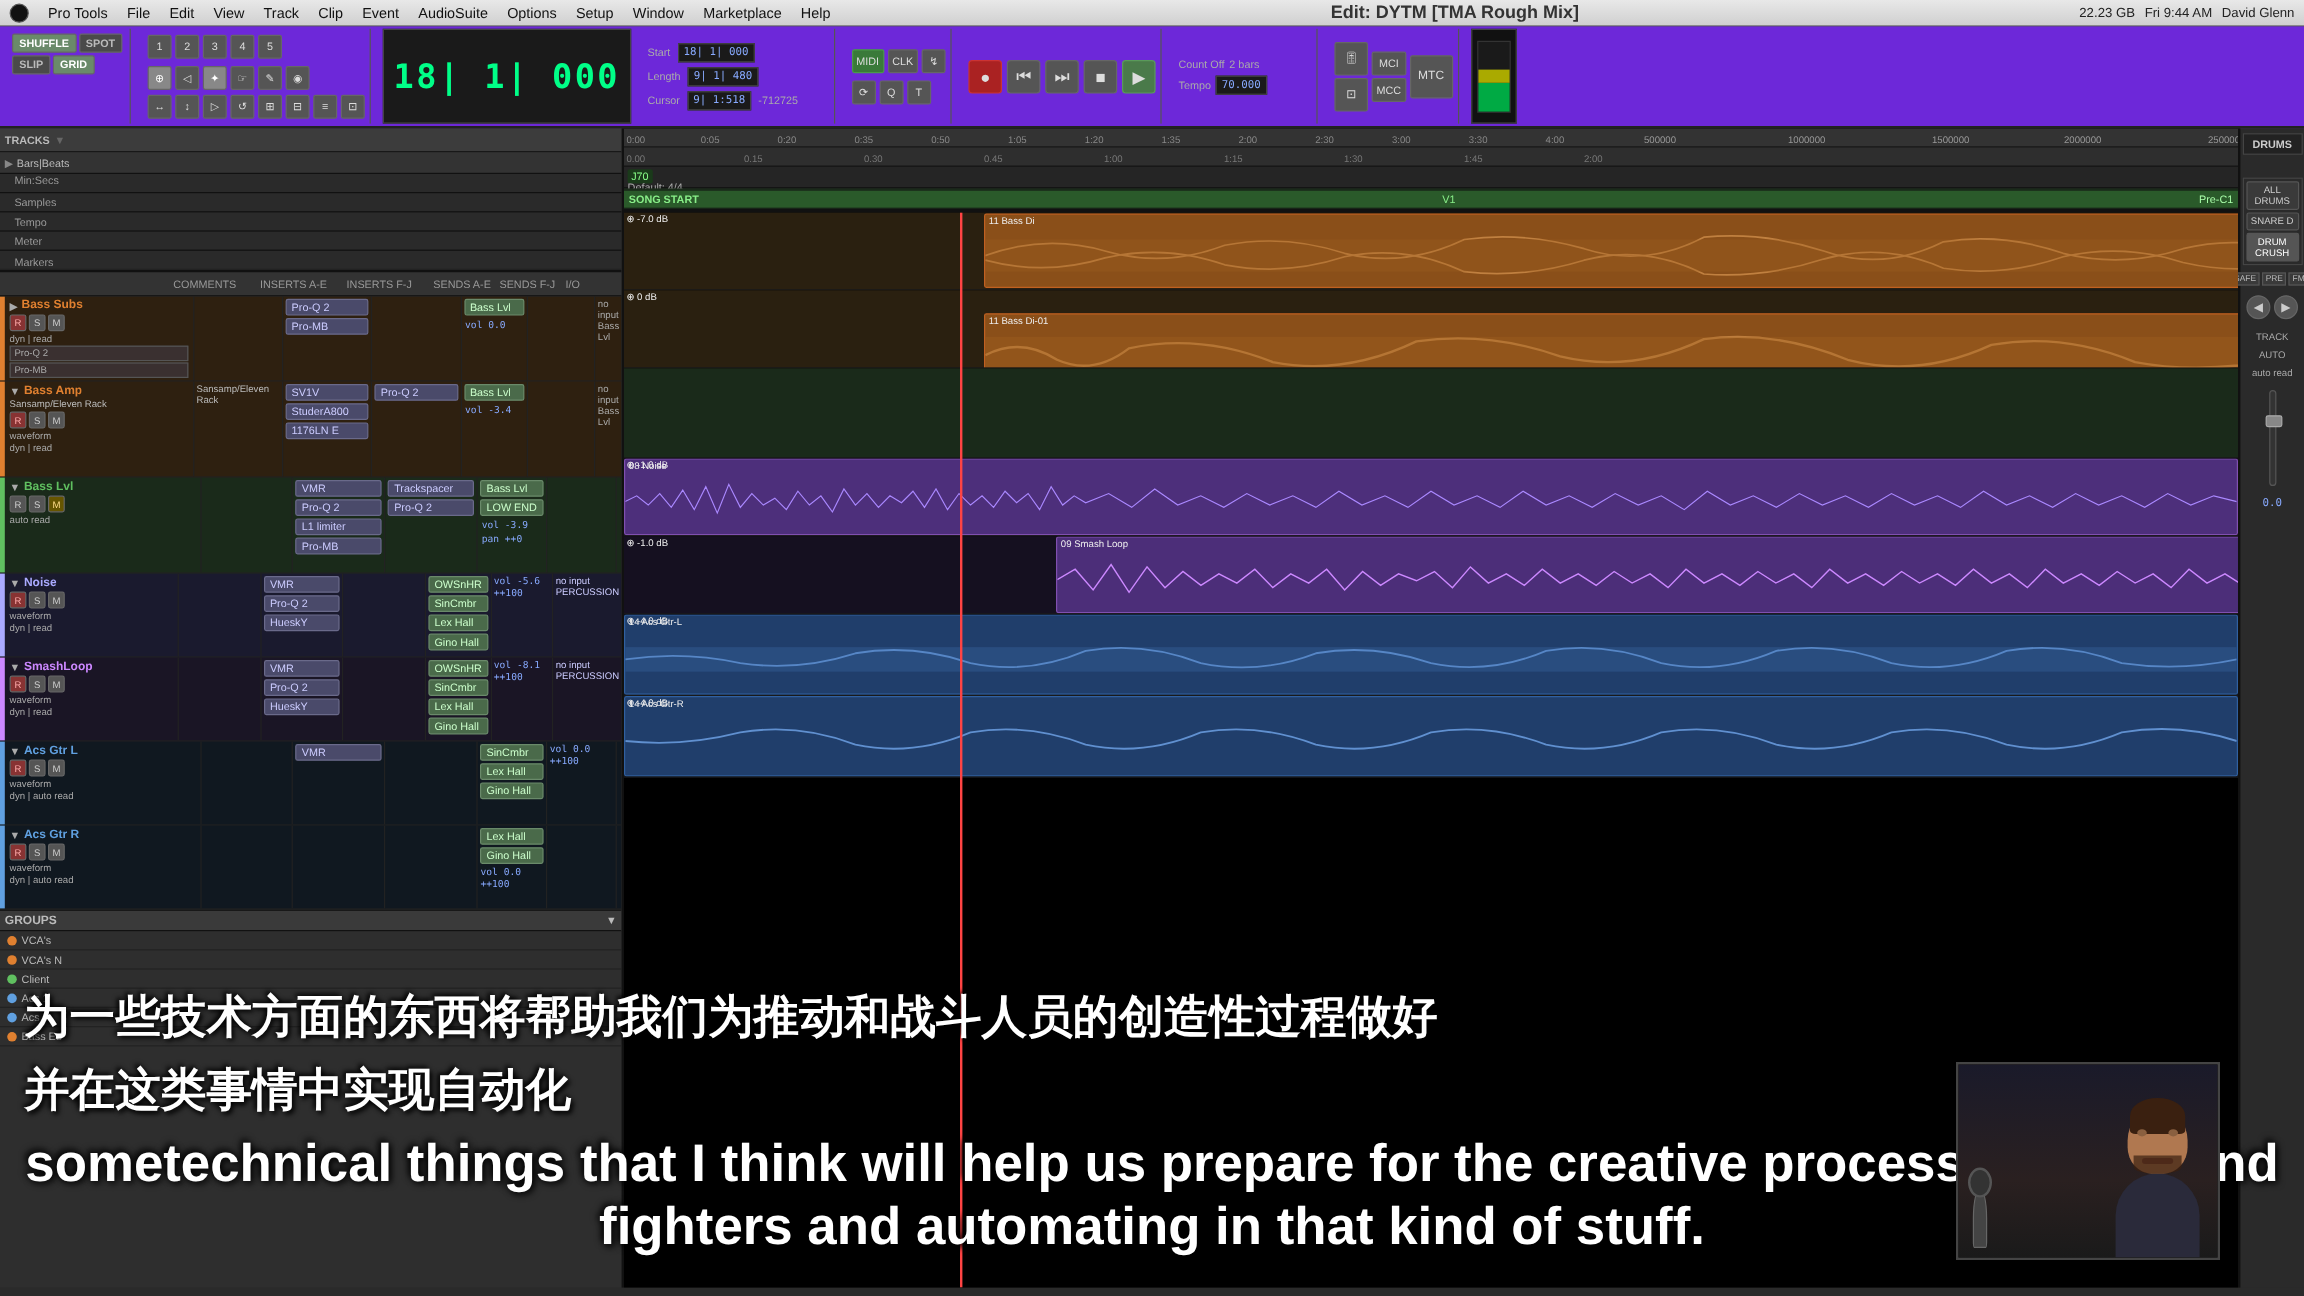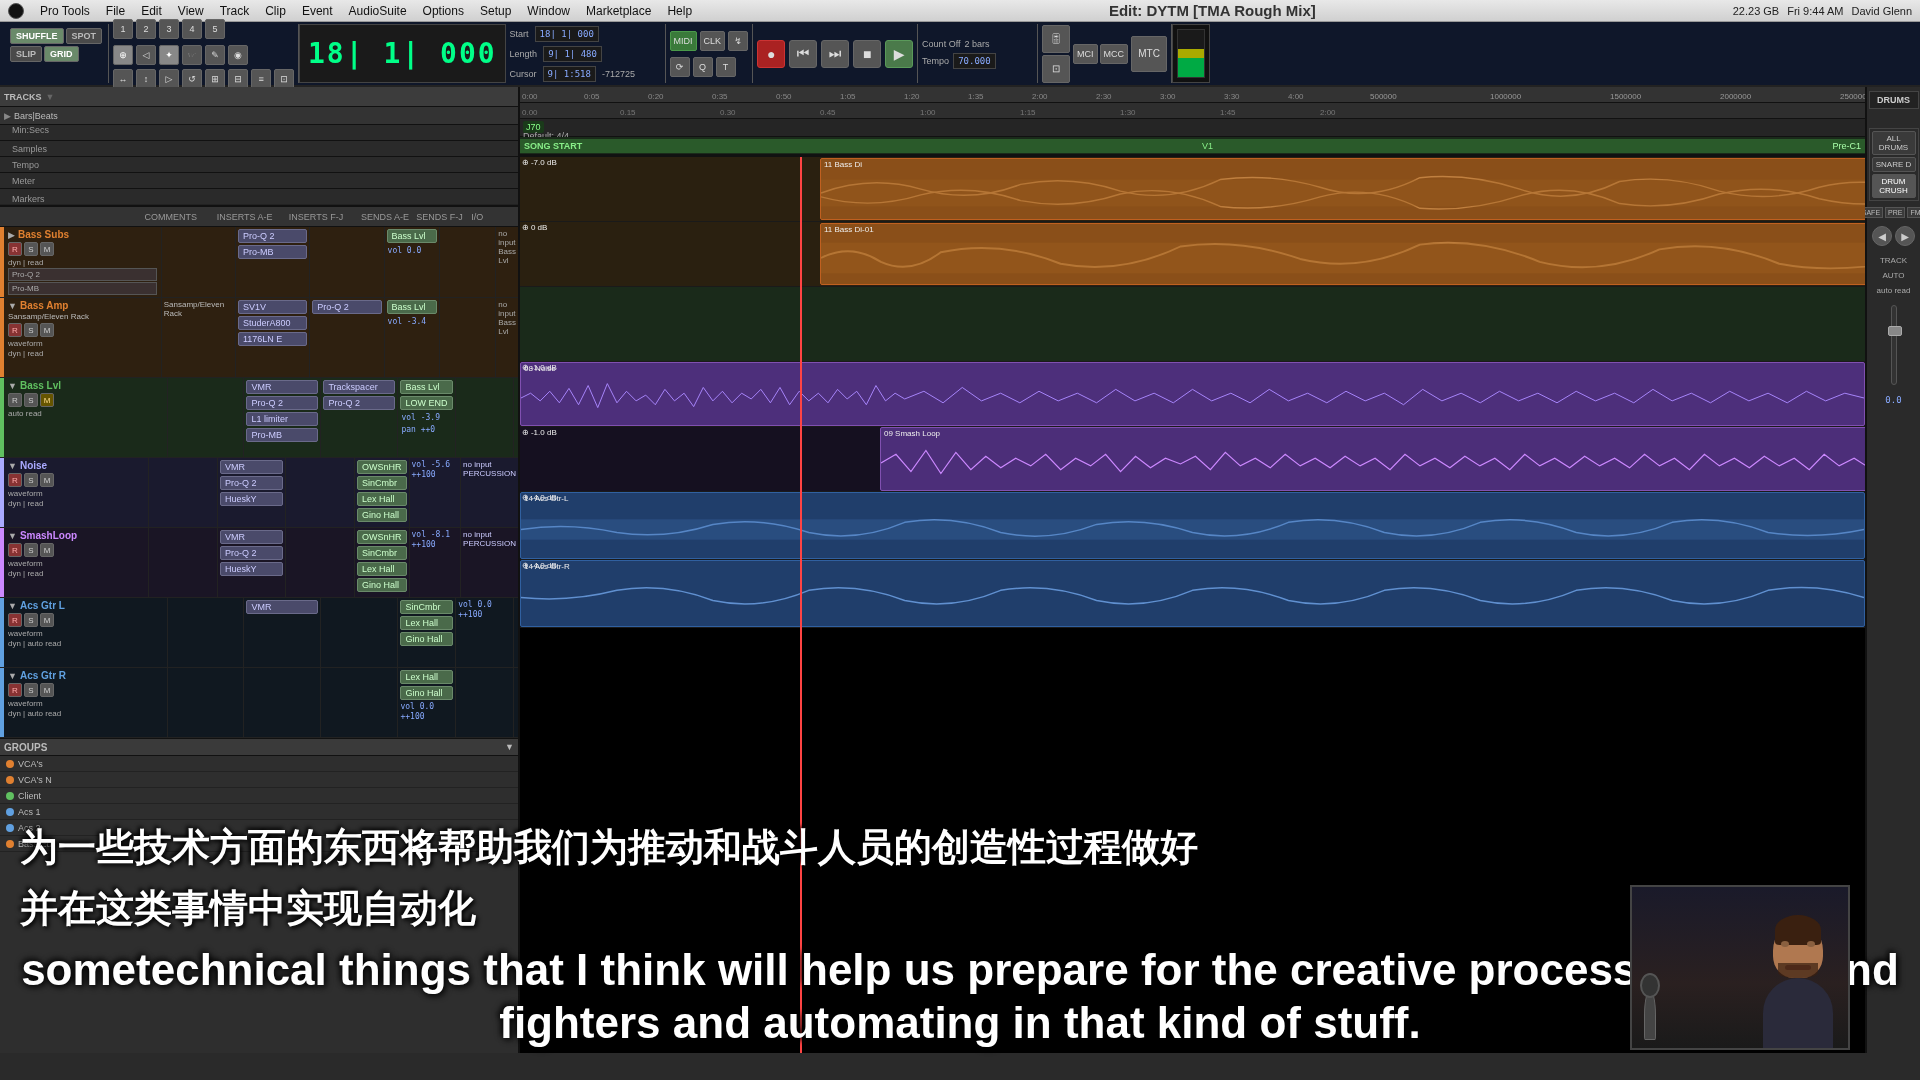--- a/index.html
+++ b/index.html
@@ -35,27 +35,27 @@
       display: flex;
       align-items: center;
       gap: 8px;
       font-size: 11px;
       color: #333;
     }
     .menu-right-item { white-space: nowrap; font-size: 11px; color: #222; }
 
     
     #toolbar {
-      height: 65px;
-      background: #0f172a;
+      height: 85px;
+      background: #6d28d9;
       border-bottom: 2px solid #222;
       display: flex;
       align-items: stretch;
       padding: 2px 4px;
-      gap: 0;
+      gap: 10px;
     }
     .toolbar-section {
       display: flex;
       flex-direction: column;
       justify-content: center;
       padding: 2px 4px;
       border-right: 1px solid #555;
       gap: 2px;
     }
     .toolbar-row { display: flex; align-items: center; gap: 3px; }
@@ -569,21 +569,21 @@
       <span style="font-size:9px;color:#aaa;">Tempo</span>
       <span class="info-display">70.000</span>
     </div>
   </div>
 
   <div class="toolbar-section" style="flex-direction:row;gap:3px;align-items:center;">
     <div style="display:flex;flex-direction:column;gap:2px;">
       <div class="tb-btn" style="width:28px;height:28px;font-size:10px;">🎚</div>
       <div class="tb-btn" style="width:28px;height:28px;font-size:10px;">⊡</div>
     </div>
-    <div style="display:flex;flex-direction:row;gap:2px;">
+    <div style="display:flex;flex-direction:column;gap:2px;">
       <div class="tb-btn">MCI</div>
       <div class="tb-btn">MCC</div>
     </div>
     <div class="tb-btn" style="width:36px;height:36px;font-size:10px;">MTC</div>
   </div>
 
   <div class="toolbar-section" style="background:#111;border:1px solid #444;padding:4px;">
     <div style="width:28px;height:60px;background:#1a1a1a;border:1px solid #333;position:relative;">
       <div style="position:absolute;bottom:0;left:0;right:0;height:40%;background:#00aa44;"></div>
       <div style="position:absolute;bottom:40%;left:0;right:0;height:20%;background:#aaaa00;"></div>
@@ -974,21 +974,21 @@
               <path d="M0,24 Q50,5 100,20 Q150,35 200,15 Q250,5 300,22 Q350,35 400,10 Q450,3 500,18 Q550,35 600,8 Q650,3 700,20 Q750,38 800,12 Q850,4 900,22 Q950,35 1000,18 Q1050,5 1100,24" stroke="#c08040" stroke-width="1.5" fill="none"></path>
               <path d="M0,28 Q50,42 100,26 Q150,14 200,32 Q250,42 300,25 Q350,14 400,38 Q450,44 500,28 Q550,14 600,40 Q650,44 700,27 Q750,12 800,35 Q850,43 900,25 Q950,13 1000,30 Q1050,42 1100,28" stroke="#c08040" stroke-width="1.5" fill="none"></path>
               <rect x="0" y="10" width="1100" height="28" fill="#a06020" fill-opacity="0.3"></rect>
             </svg>
           </div>
         </div>
       </div>
 
       <div class="arr-track orange-track">
         <div style="position:absolute;left:2px;top:1px;font-size:8px;color:#eee;z-index:2;">⊕ 0 dB</div>
-        <div class="clip clip-orange" style="left:300px;top:1px;width:1100px;height:62px;">
+        <div class="clip clip-orange" style="left:300px;top:19px;width:1100px;height:62px;">
           <div class="clip-label">11 Bass Di-01</div>
           <div class="waveform">
             <svg width="100%" height="100%" viewBox="0 0 1100 48" preserveAspectRatio="none">
               <path d="M0,24 Q30,8 60,28 Q90,42 120,18 Q180,5 240,30 Q300,42 360,12 Q420,3 480,25 Q540,40 600,10 Q660,2 720,28 Q780,44 840,15 Q900,4 960,30 Q1020,42 1100,24" stroke="#c08040" stroke-width="2" fill="none"></path>
               <rect x="0" y="8" width="1100" height="32" fill="#a06020" fill-opacity="0.35"></rect>
             </svg>
           </div>
         </div>
       </div>
 

